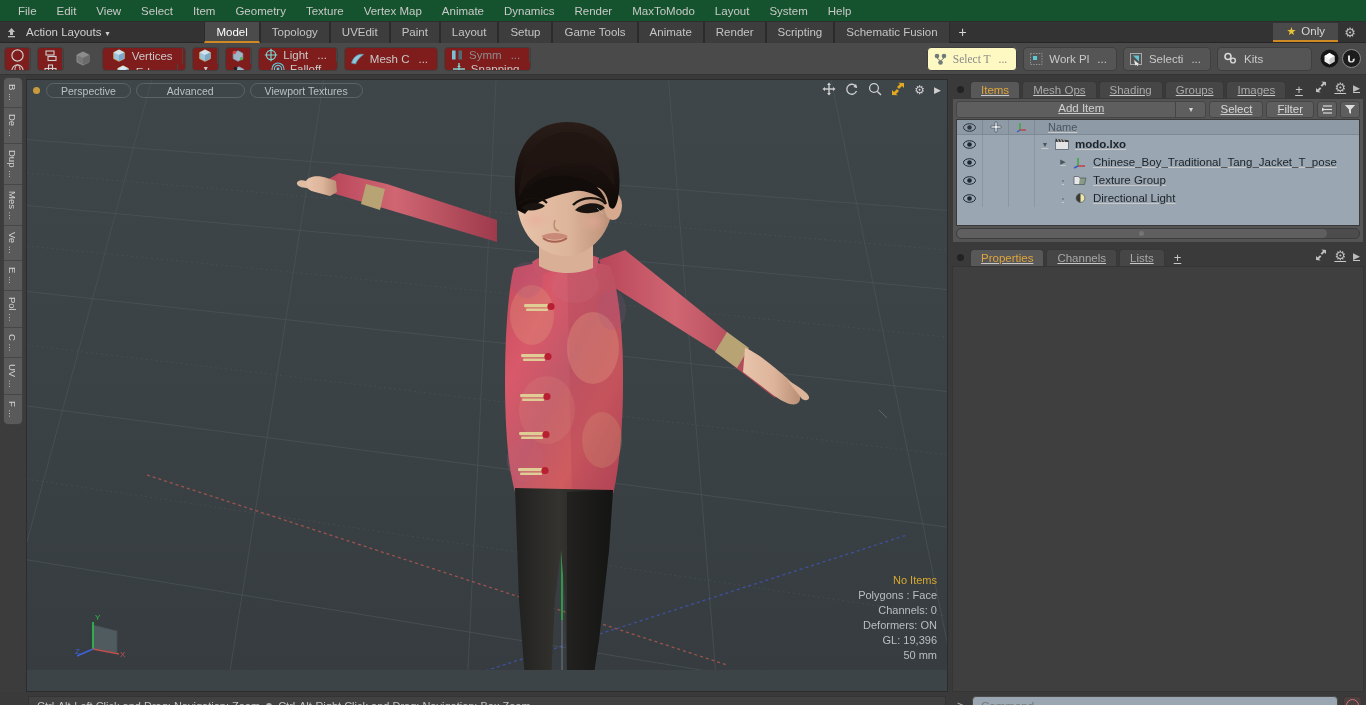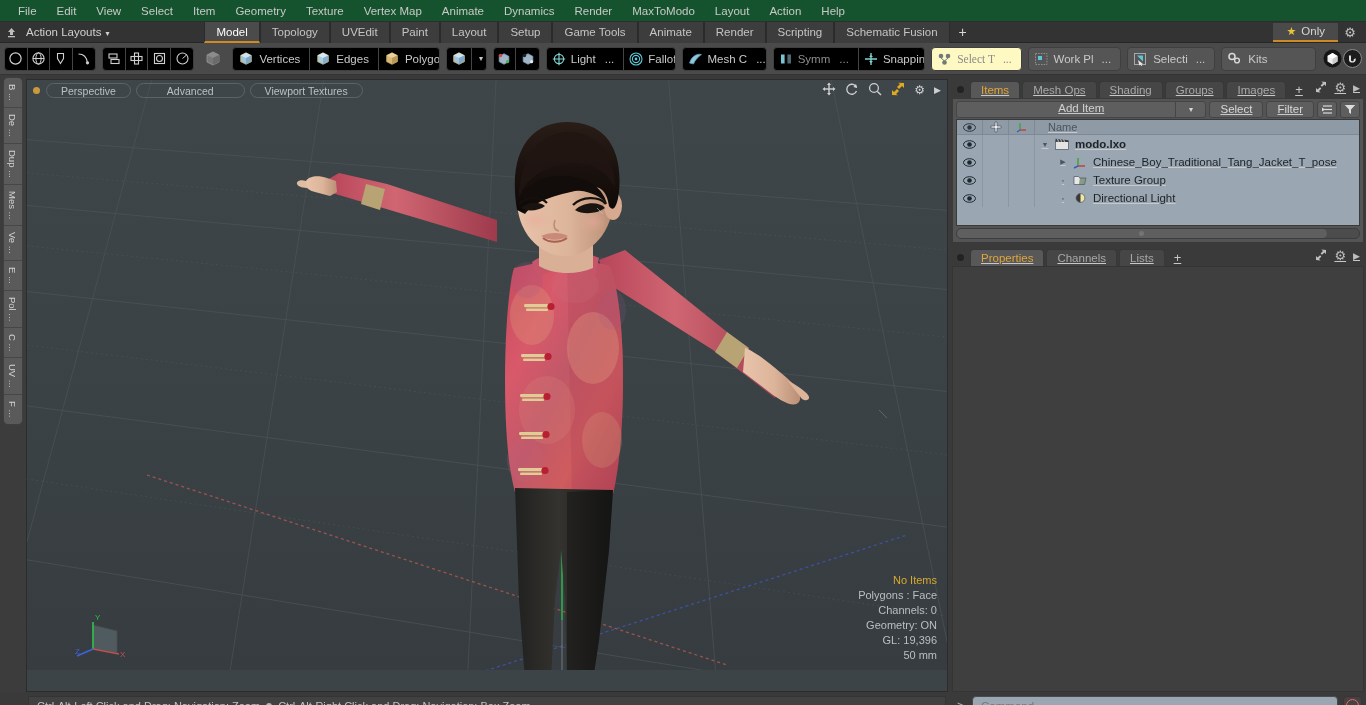--- a/index.html
+++ b/index.html
@@ -52,22 +52,22 @@
   }
   .only-btn .star { color:#e8c33a; font-size:11px; }
   .gear-top { width:24px; text-align:center; color:#c0c0c0; font-size:13px; }
 
   
   .toolbar {
     height:32px; background:#4a4a4a; display:flex; align-items:center;
     padding:0 4px; gap:0; border-bottom:1px solid #343434;
   }
   .tgroup {
-    display:flex; align-items:center; background:#000000; border:1px solid #3f3f3f;
-    border-radius:4px; height:24px; margin-right:6px; overflow:hidden;
+    display:flex; align-items:center; background:#7f1d1d; border:1px solid #3f3f3f;
+    border-radius:4px; height:24px; margin-right:6px; overflow:hidden;flex-direction:column;
   }
   .tbtn {
     width:25px; height:24px; display:flex; align-items:center; justify-content:center;
     border-right:1px solid #454545; color:#cfcfcf;
   }
   .tbtn:last-child { border-right:none; }
   .tbtn-lbl {
     display:flex; align-items:center; gap:5px; padding:0 9px 0 5px; height:24px;
     border-right:1px solid #454545; color:#c9c9c9; font-size:11.5px; white-space:nowrap;
   }
@@ -233,21 +233,21 @@
     <div class="mi">Select</div>
     <div class="mi">Item</div>
     <div class="mi">Geometry</div>
     <div class="mi">Texture</div>
     <div class="mi">Vertex Map</div>
     <div class="mi">Animate</div>
     <div class="mi">Dynamics</div>
     <div class="mi">Render</div>
     <div class="mi">MaxToModo</div>
     <div class="mi">Layout</div>
-    <div class="mi">Action</div>
+    <div class="mi">System</div>
     <div class="mi">Help</div>
   </div>
 
 <div class="layoutrow">
   <div class="lr-home">
     <svg width="11" height="11" viewBox="0 0 11 11">
         <path d="M5.5 1 L9 5 H7 V8 H4 V5 H2 Z" fill="#bdbdbd"></path>
         <rect x="2" y="9" width="7" height="1.3" fill="#bdbdbd"></rect>
       </svg>
   </div>
@@ -740,21 +740,21 @@
             </svg>
         </span>
         <span>⚙</span>
         <span style="font-size:9px;">▶</span>
       </div>
 
       <div class="stats">
         <div class="hl">No Items</div>
         <div>Polygons : Face</div>
         <div>Channels: 0</div>
-        <div>Geometry: ON</div>
+        <div>Deformers: ON</div>
         <div>GL: 19,396</div>
         <div>50 mm</div>
       </div>
 
       <div class="axisgizmo">
         <svg width="56" height="52" viewBox="0 0 56 52">
           <path d="M18 40 L18 16 L42 22 L42 44 Z" fill="#59656a" opacity="0.75" stroke="#49555a" stroke-width="0.8"></path>
           <line x1="18" y1="40" x2="18" y2="13" stroke="#2fbd4a" stroke-width="1.7"></line>
           <text x="20" y="11" fill="#2fbd4a" font-size="8" font-family="Liberation Sans, sans-serif">Y</text>
           <line x1="18" y1="40" x2="44" y2="45" stroke="#c0504d" stroke-width="1.7"></line>

